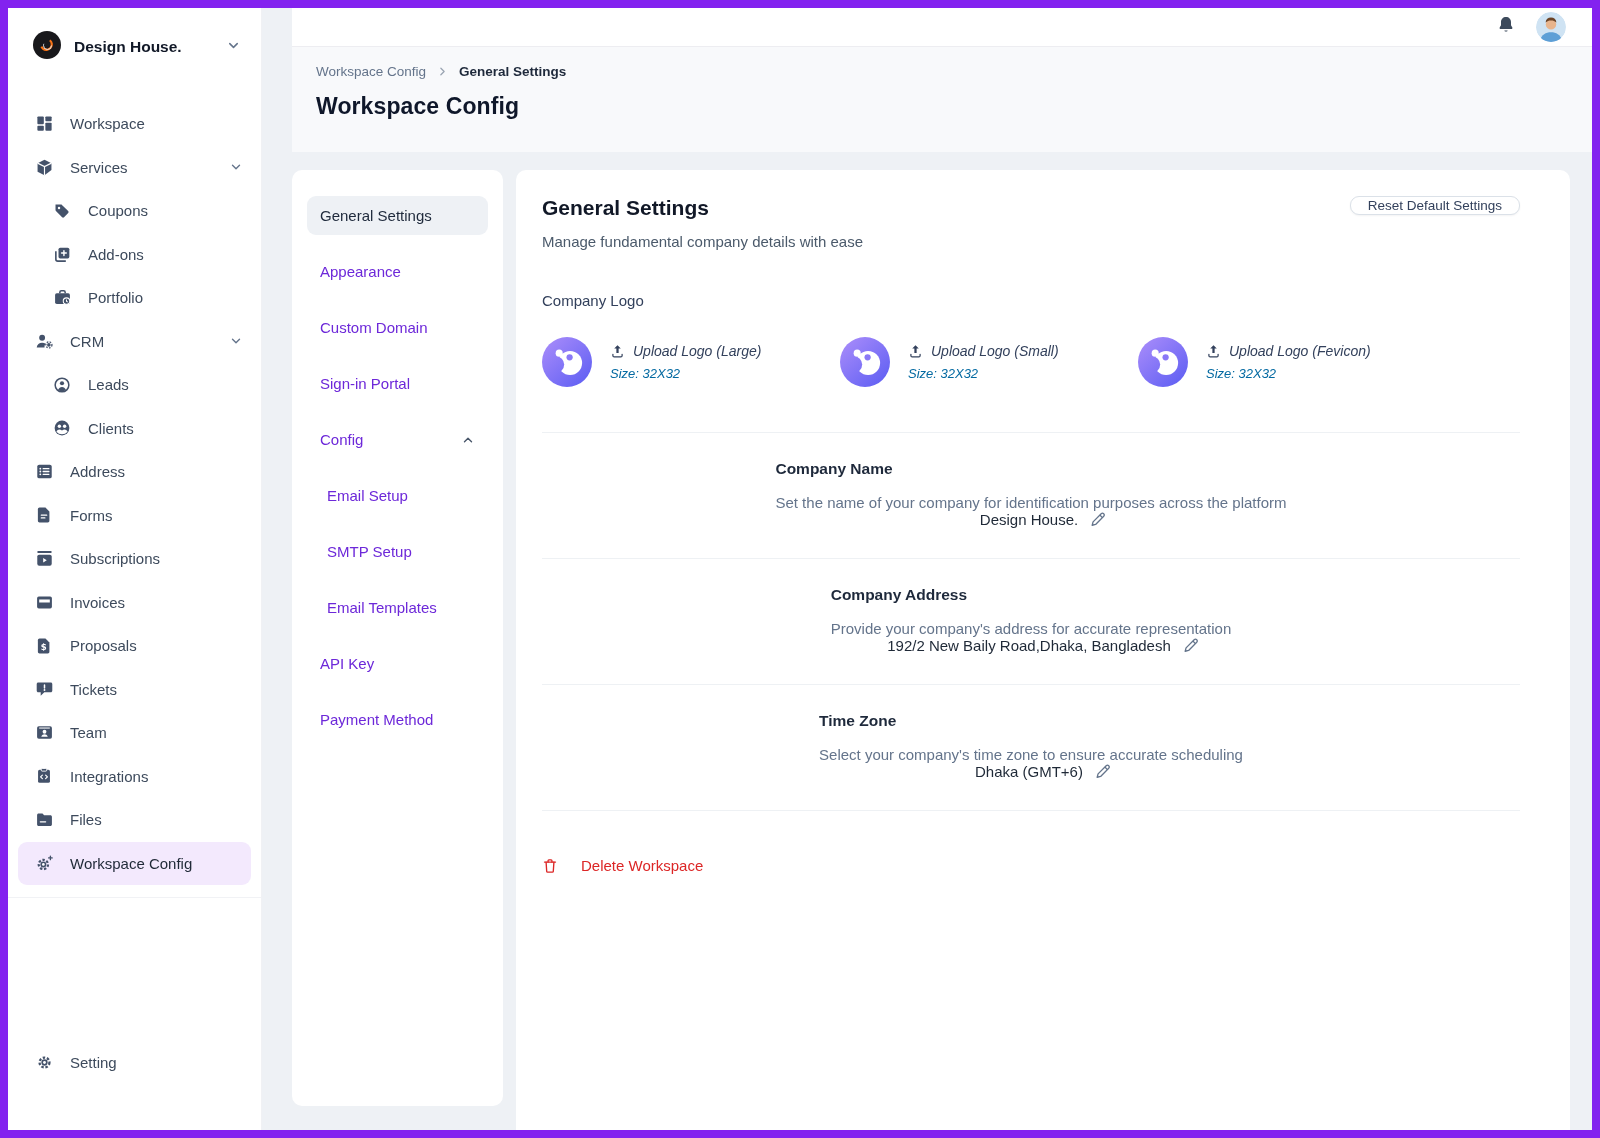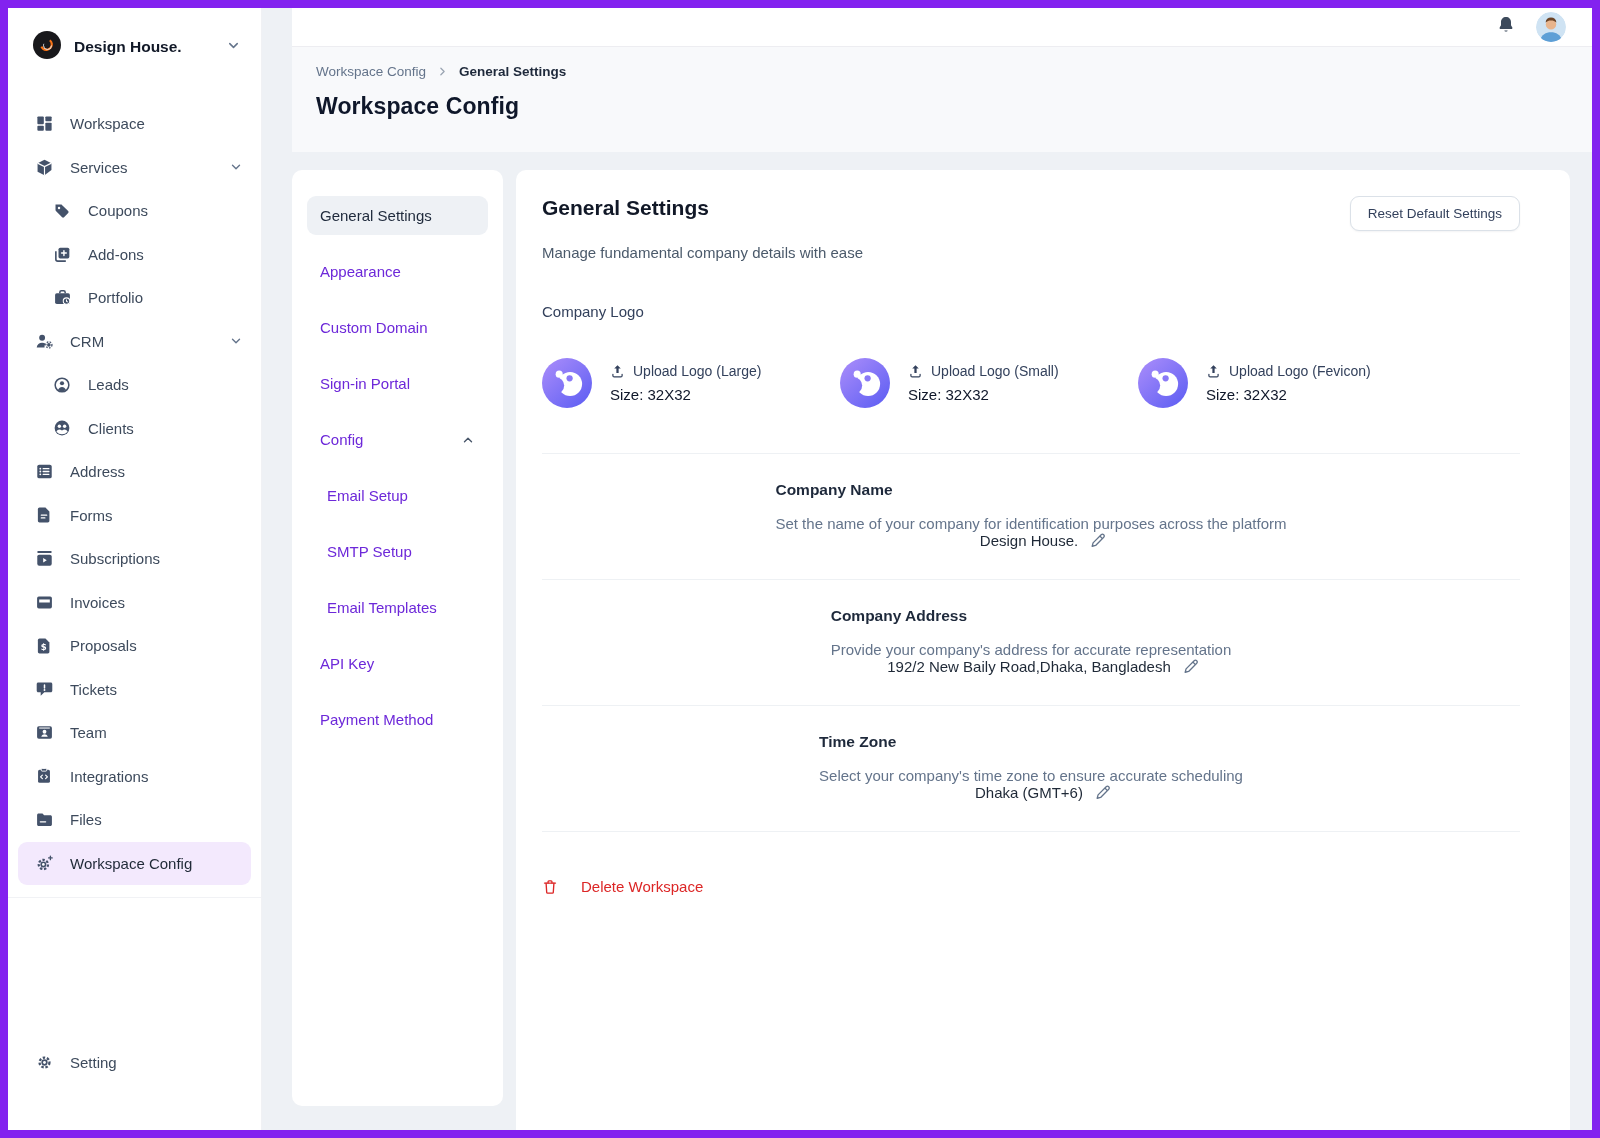--- a/index.html
+++ b/index.html
@@ -37,29 +37,29 @@
   .snav{flex:0 0 211px;background:#fff;border-radius:10px;margin-bottom:24px;padding:26px 15px;}
   .snav-item{display:flex;align-items:center;height:39px;padding:0 13px;margin-bottom:17px;font-size:15px;color:#6d28d9;border-radius:9px;}
   .snav-item.sub{padding-left:20px;}
   .snav-item.active{background:#eef1f5;color:#1e293b;font-weight:500;}
   .snav-item .chev{margin-left:auto;display:flex;color:#475569;}
 
   
   .content{flex:1;background:#fff;border-radius:10px 10px 0 0;padding:26px 50px 30px 26px;min-width:0;}
   .c-head{display:flex;align-items:flex-start;justify-content:space-between;}
   .c-title{font-size:21px;font-weight:700;color:#111827;}
-  .btn-reset{background:#fff;border:1px solid #dbe1e8;border-radius:9px;padding:9px 17px;font-size:13.5px;color:#33415c;font-family:inherit;box-shadow:0 1px 2px rgba(16,24,40,.05);}
+  .btn-reset{background:#fff;border:1px solid #dbe1e8;border-radius:9px;padding:1px 17px;font-size:13.5px;color:#33415c;font-family:inherit;box-shadow:0 1px 2px rgba(16,24,40,.05);}
   .c-sub{margin-top:13px;font-size:15px;color:#4b5a6b;}
   .sec-label{margin-top:42px;font-size:15px;color:#33415c;}
-  .uploads{margin-top:38px;display:flex;}
+  .uploads{margin-top:28px;display:flex;font-style:italic;}
   .upload-block{flex:0 0 298px;display:flex;align-items:center;gap:18px;}
   .logo-mark{width:50px;height:50px;flex:none;}
   .up-col{display:flex;flex-direction:column;gap:7px;}
   .up-label{display:flex;align-items:center;gap:8px;font-size:14px;color:#33415c;font-weight:500;}
-  .up-size{font-size:15px;color:#0f172a;}
+  .up-size{font-size:13px;color:#0369a1;}
   .divider{border:none;border-top:1px solid #eef1f4;margin:45px 0 0 0;}
   .field-row{display:flex;align-items:center;justify-content:space-between;padding:27px 0 30px 0;border-bottom:1px solid #eef1f4;flex-direction:column;}
   .f-left{min-width:0;}
   .f-label{font-size:15.5px;font-weight:600;color:#1e293b;}
   .f-desc{margin-top:16px;font-size:15px;color:#64748b;}
   .f-right{display:flex;align-items:center;gap:11px;flex:none;padding-left:24px;}
   .f-value{font-size:15px;color:#1f2937;font-weight:500;white-space:nowrap;}
   .edit-btn{display:flex;align-items:center;}
   .delete-row{margin-top:46px;display:flex;align-items:center;gap:23px;color:var(--danger,#DC2626);font-size:15px;font-weight:500;}
 </style>

